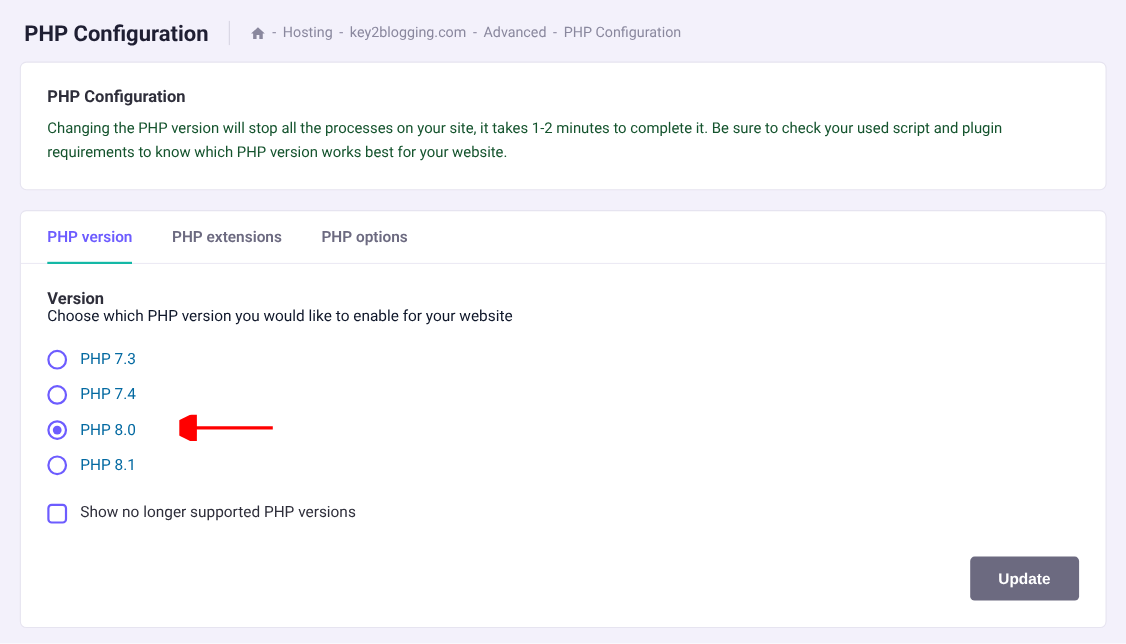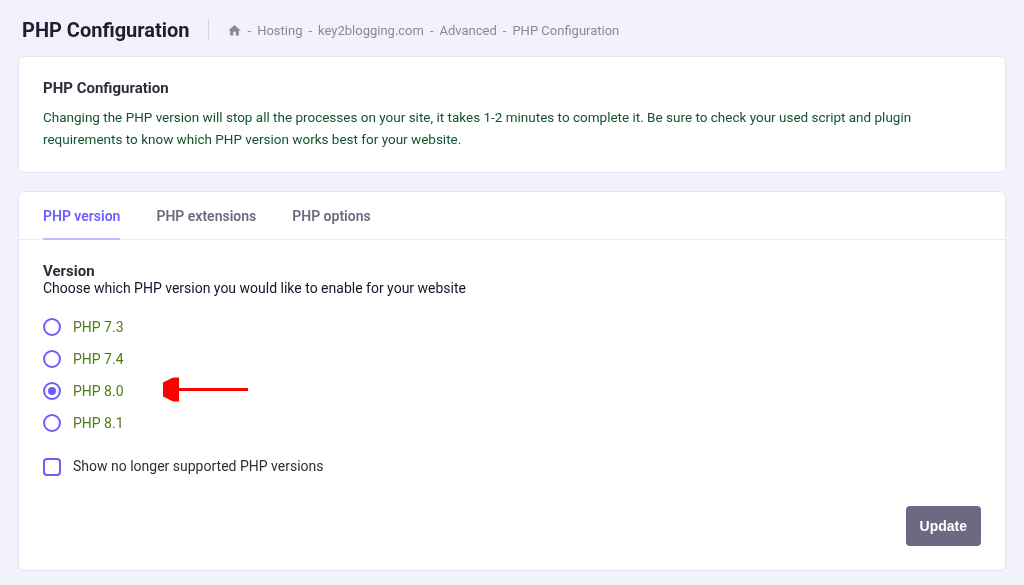--- a/index.html
+++ b/index.html
@@ -78,21 +78,21 @@
       padding: 16px 0 14px 0;
       font-size: 14px;
       font-weight: 600;
       color: #6c6a80;
       cursor: pointer;
       border-bottom: 2px solid transparent;
       margin-bottom: -1px;
     }
     .tab.active {
       color: #6d5cff;
-      border-bottom: 2px solid #c4b5fd;
+      border-bottom: 2px solid #14b8a6;
     }
     .tab-content {
       padding: 22px 24px 24px 24px;
     }
     .section-title {
       font-size: 15px;
       font-weight: 700;
       color: #2e2e3a;
     }
     .section-desc {
@@ -127,21 +127,21 @@
       width: 8px;
       height: 8px;
       background: #6d5cff;
       border-radius: 50%;
       display: none;
     }
     .radio-row.selected .radio-inner {
       display: block;
     }
     .radio-label {
-      color: #4d7c0f;
+      color: #0369a1;
       font-size: 14px;
     }
     .checkbox-row {
       display: flex;
       align-items: flex-start;
       gap: 12px;
     }
     .checkbox {
       width: 18px;
       height: 18px;
@@ -157,21 +157,21 @@
     .footer {
       display: flex;
       justify-content: flex-end;
       margin-top: 30px;
     }
     .btn-update {
       background: #6c6a80;
       color: #ffffff;
       border: none;
       border-radius: 4px;
-      padding: 12px 14px;
+      padding: 12px 26px;
       font-size: 14px;
       font-weight: 600;
       cursor: pointer;
     }
     .arrow-annotation {
       position: absolute;
       left: 120px;
       top: 50%;
       transform: translateY(-50%);
       pointer-events: none;

